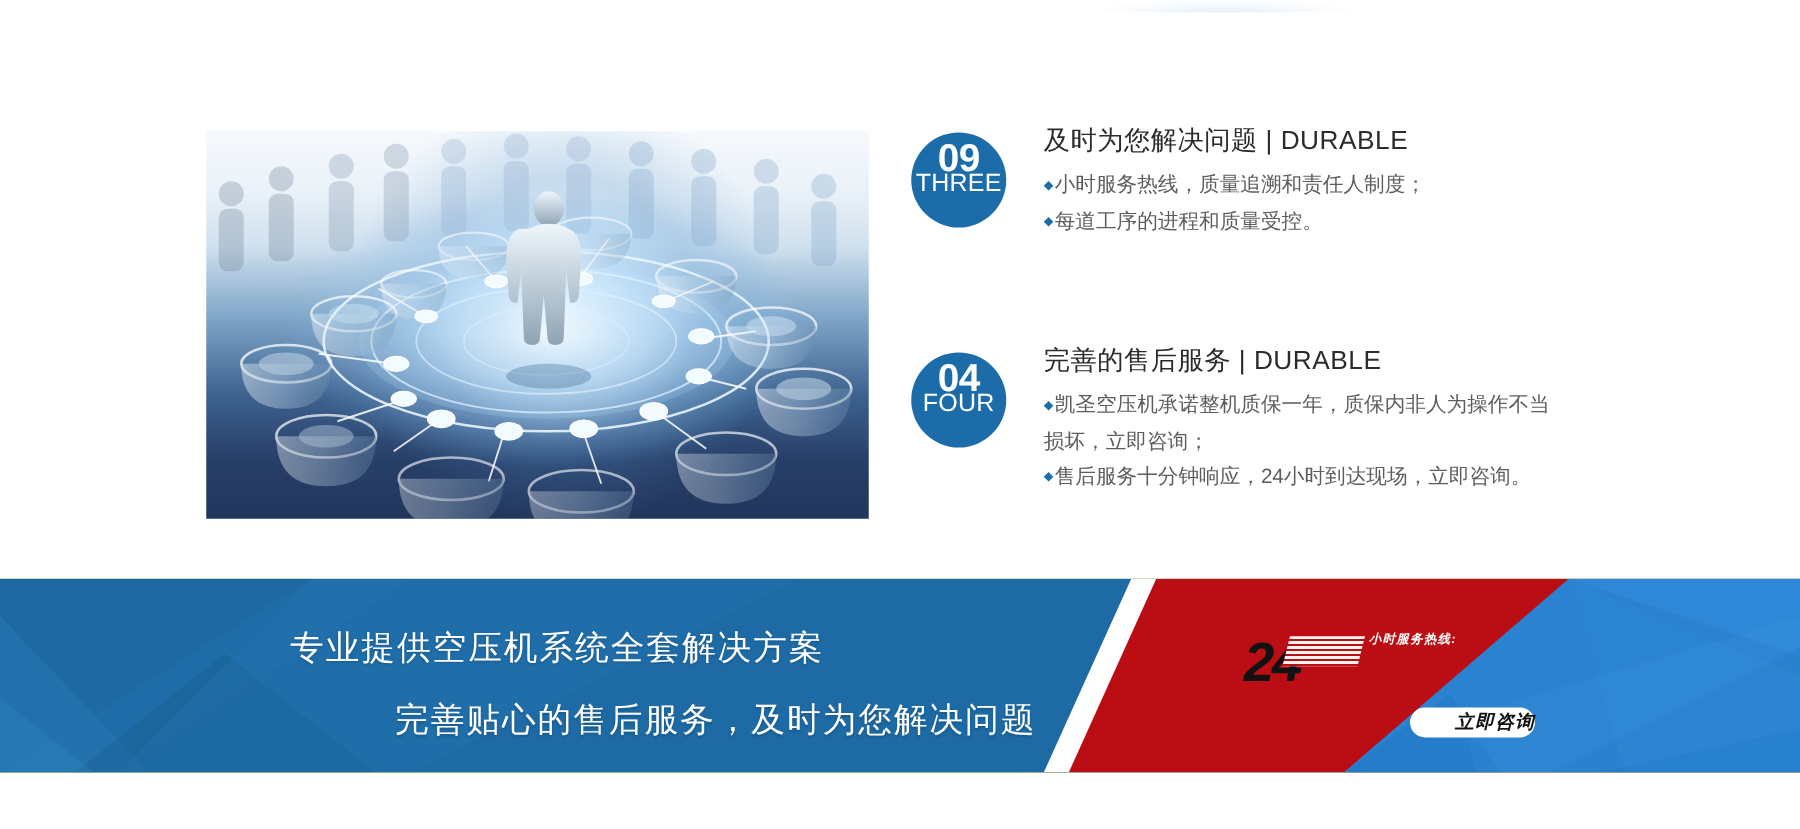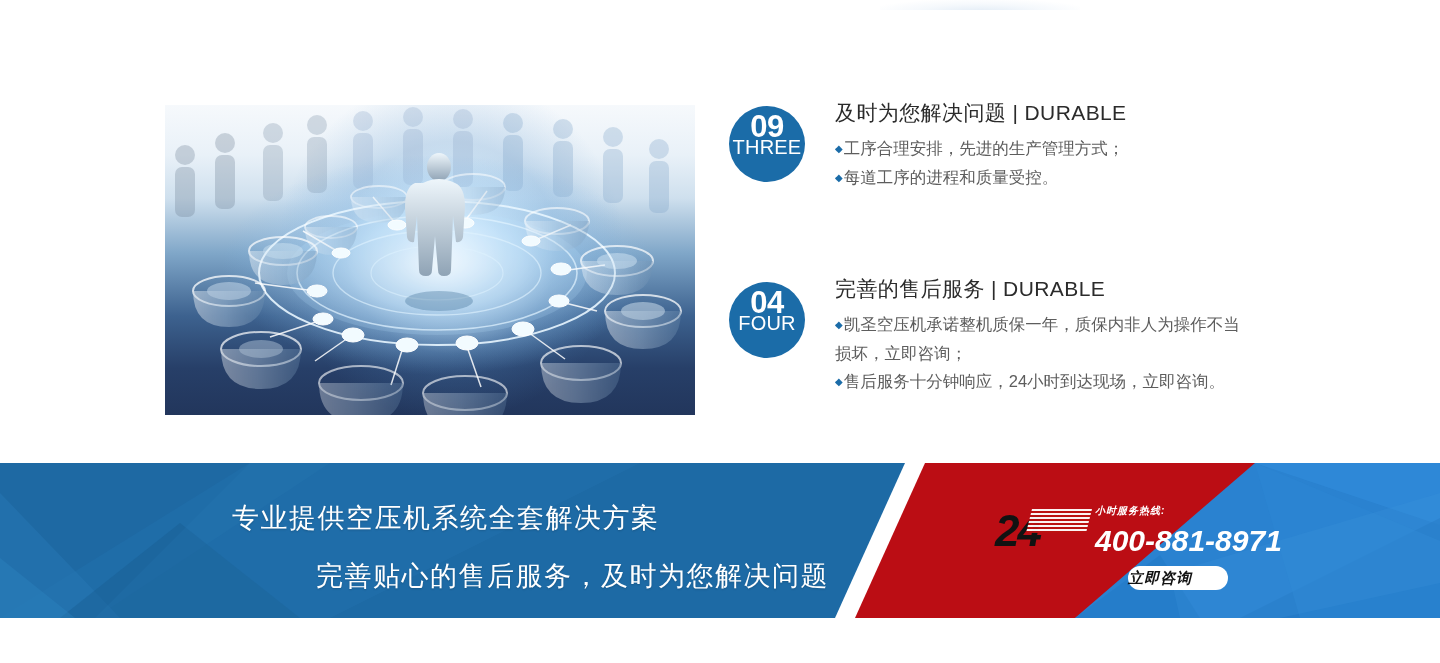--- a/index.html
+++ b/index.html
@@ -95,21 +95,21 @@
     letter-spacing:1px;
   }
   .hot .tel{
     position:absolute;left:100px;top:22px;
     font-size:30px;font-weight:bold;font-style:italic;color:#ffffff;
     letter-spacing:0px;line-height:36px;
   }
   .cta{
     position:absolute;left:1128px;top:566px;width:100px;height:24px;
     background:#ffffff;border-radius:14px;
-    text-align:left;line-height:24px;
+    text-align:right;line-height:24px;
     font-size:15px;font-weight:bold;font-style:italic;color:#121212;
     letter-spacing:1px;
   }
 </style>
 </head>
 <body>
 
 <div class="stage">
 
   <div class="top-remnant"></div>
@@ -293,21 +293,21 @@
   </div>
 
   <div class="feature" style="left:729px;top:106px;width:520px;height:100px;">
     <div class="badge">
       <div class="num">09</div>
       <div class="word">THREE</div>
     </div>
     <div class="ftext">
       <div class="ftitle">及时为您解决问题 | DURABLE</div>
       <ul class="flist">
-        <li><span class="bullet">◆</span><span>工序合理安排，先进的生产管理方式；</span></li>
+        <li><span class="bullet">◆</span><span>小时服务热线，质量追溯和责任人制度；</span></li>
         <li><span class="bullet">◆</span><span>每道工序的进程和质量受控。</span></li>
       </ul>
     </div>
   </div>
 
   <div class="feature" style="left:729px;top:282px;width:520px;height:130px;">
     <div class="badge">
       <div class="num">04</div>
       <div class="word">FOUR</div>
     </div>
@@ -345,19 +345,18 @@
 
     <div class="banner-text">
       <div class="bline1">专业提供空压机系统全套解决方案</div>
       <div class="bline2">完善贴心的售后服务，及时为您解决问题</div>
     </div>
 
     <div class="hot">
       <div class="two">24</div>
       <div class="speed"></div>
       <div class="label">小时服务热线:</div>
-      <div class="tel">400-881-8971</div>
     </div>
   </div>
 
   <div class="cta">立即咨询</div>
 
 </div>
 
 </body></html>

